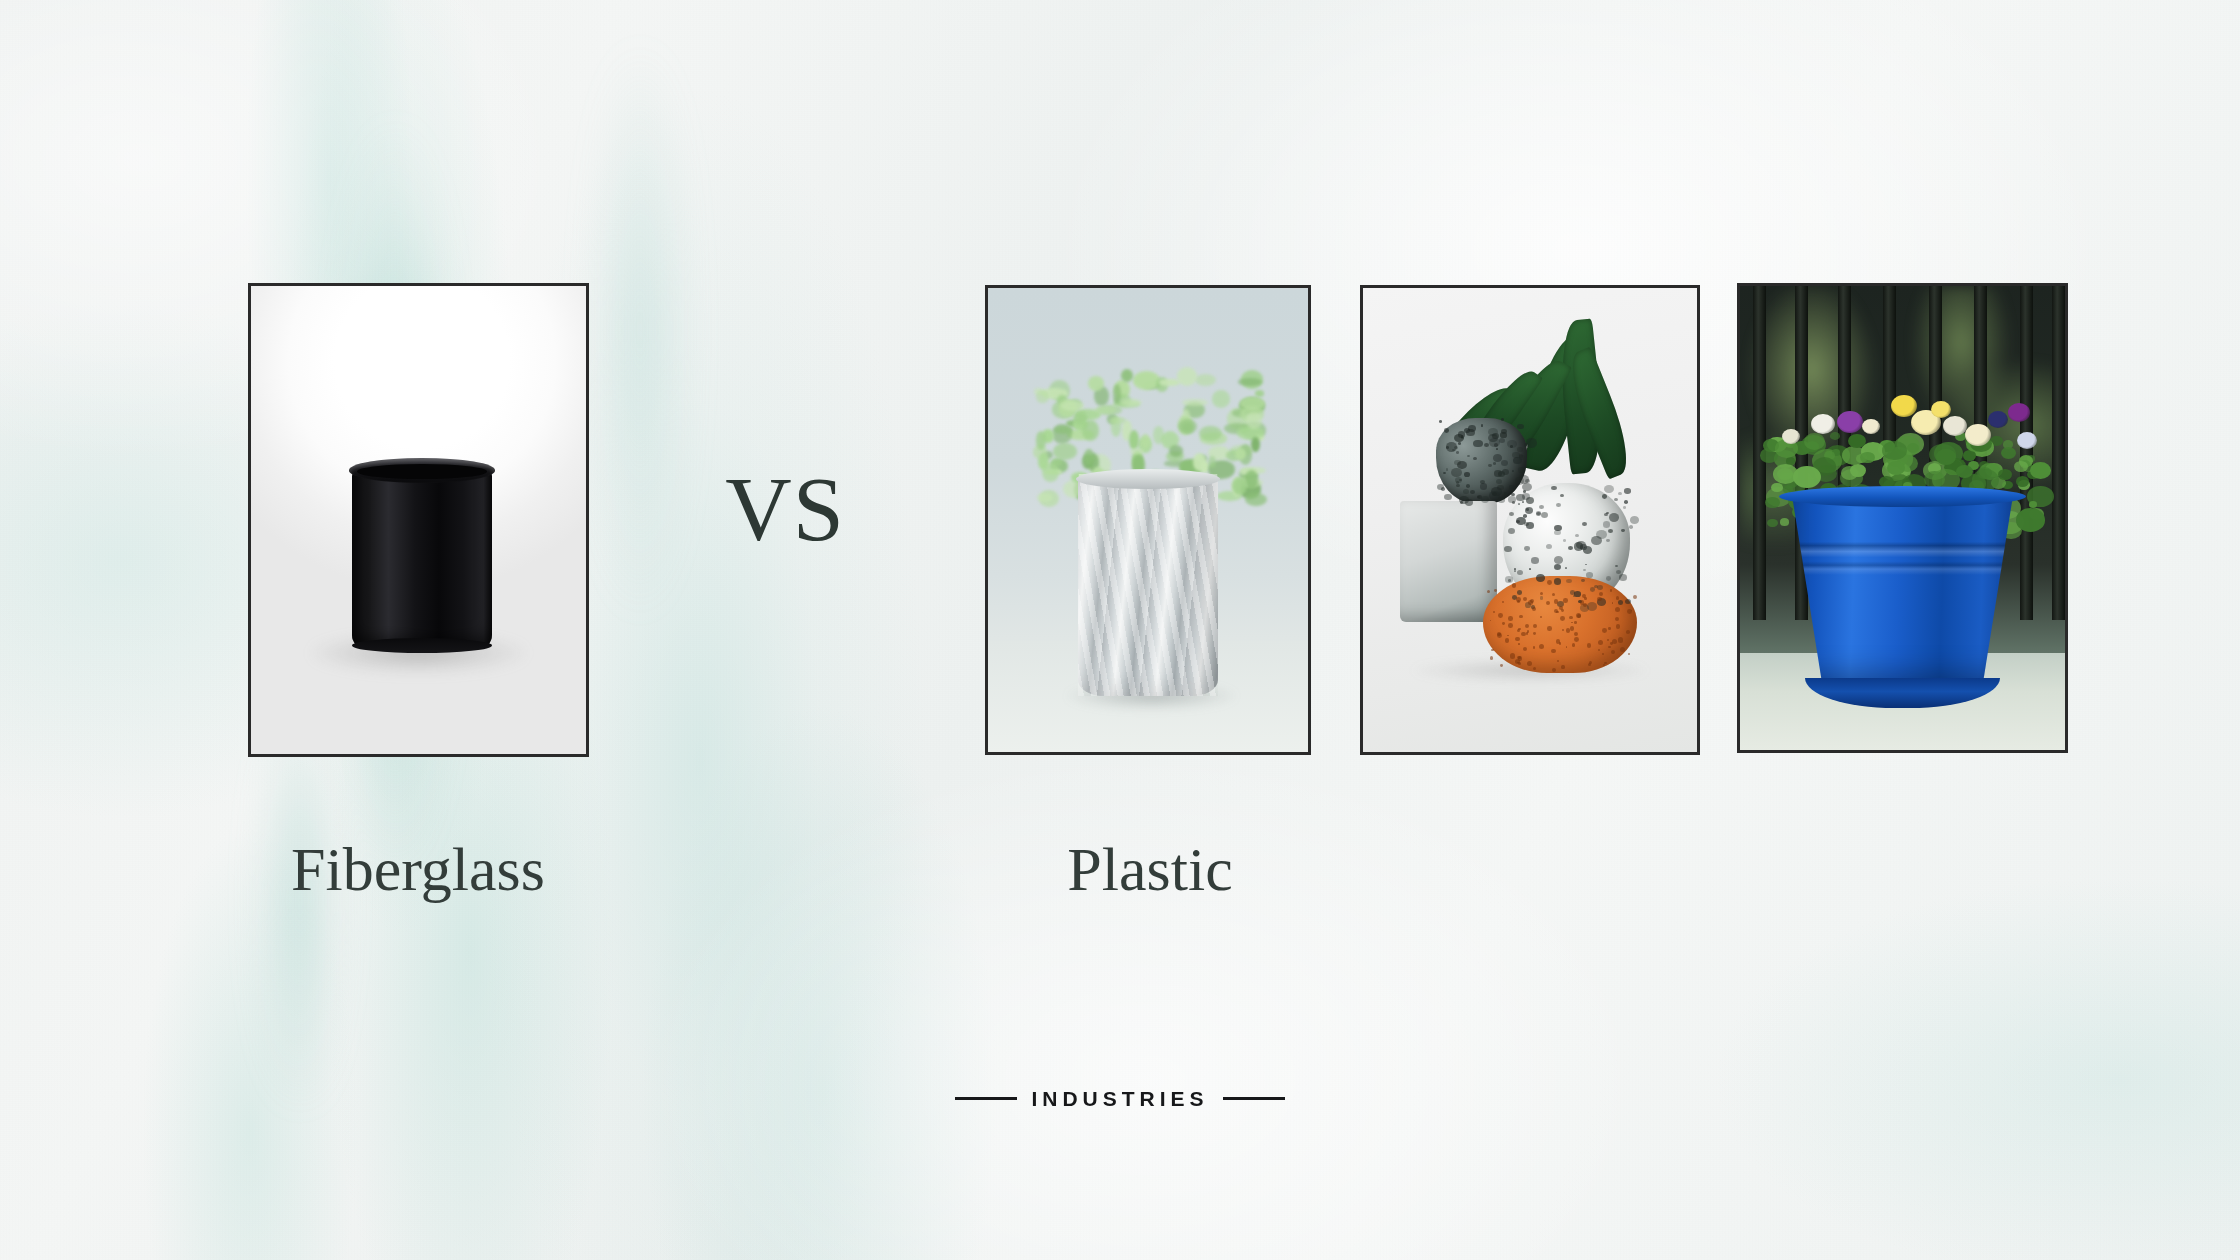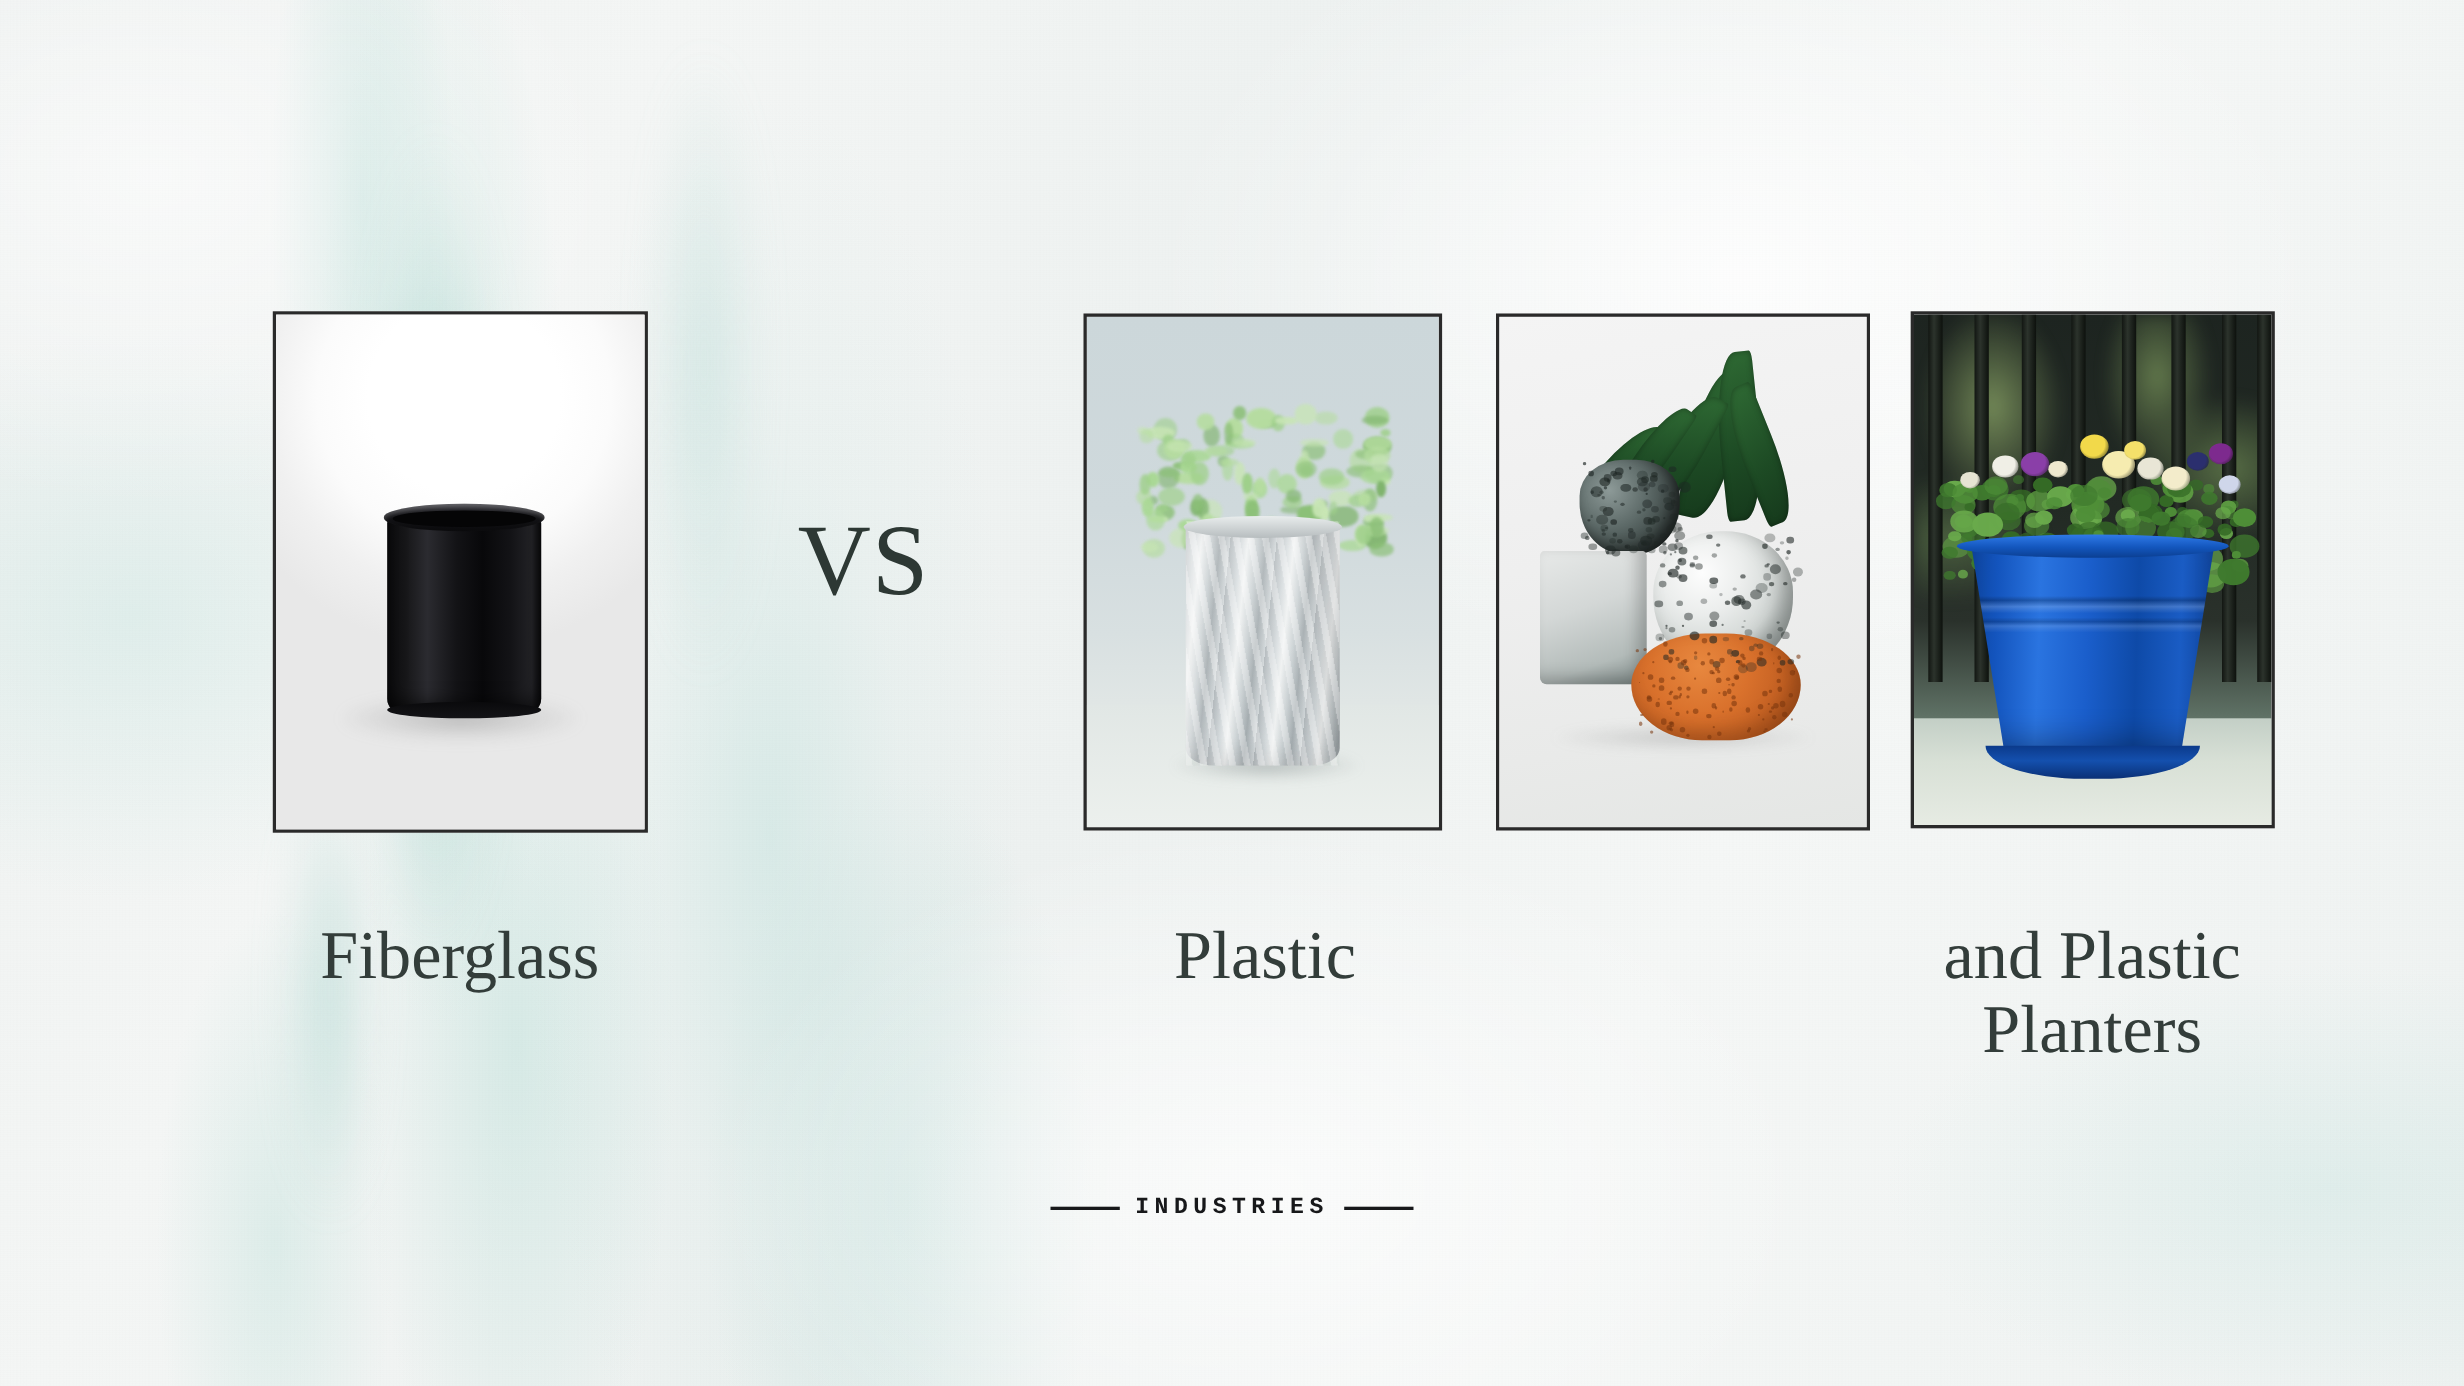--- a/index.html
+++ b/index.html
@@ -372,21 +372,21 @@
     align-items: center;
     justify-content: center;
     gap: 14px;
   }
   .logo-rule {
     height: 3px;
     width: 72px;
     background: #17181a;
   }
   .logo-sub-text {
-    font-family: Liberation Mono, monospace;
+    font-family: Liberation Sans, sans-serif;
     font-size: 21px;
     font-weight: 700;
     letter-spacing: 5px;
     color: #17181a;
     line-height: 1;
   }
 </style>
 </head>
 <body>
 
@@ -1049,22 +1049,20 @@
       <div class="pl-pot">
         <div class="pl-pot-rings"></div>
       </div>
       <div class="pl-pot-rim"></div>
       <div class="pl-saucer"></div>
     </div>
   </div>
 
   <div class="caption" id="caption-fiberglass">Fiberglass</div>
   <div class="caption" id="caption-concrete">Plastic</div>
-  <div class="caption" id="caption-plastic">and Plastic
-Planters</div>
 
   <div id="brand-logo">
     <div class="logo-sub">
       <span class="logo-rule"></span>
       <span class="logo-sub-text">INDUSTRIES</span>
       <span class="logo-rule"></span>
     </div>
   </div>
 
 </div>

